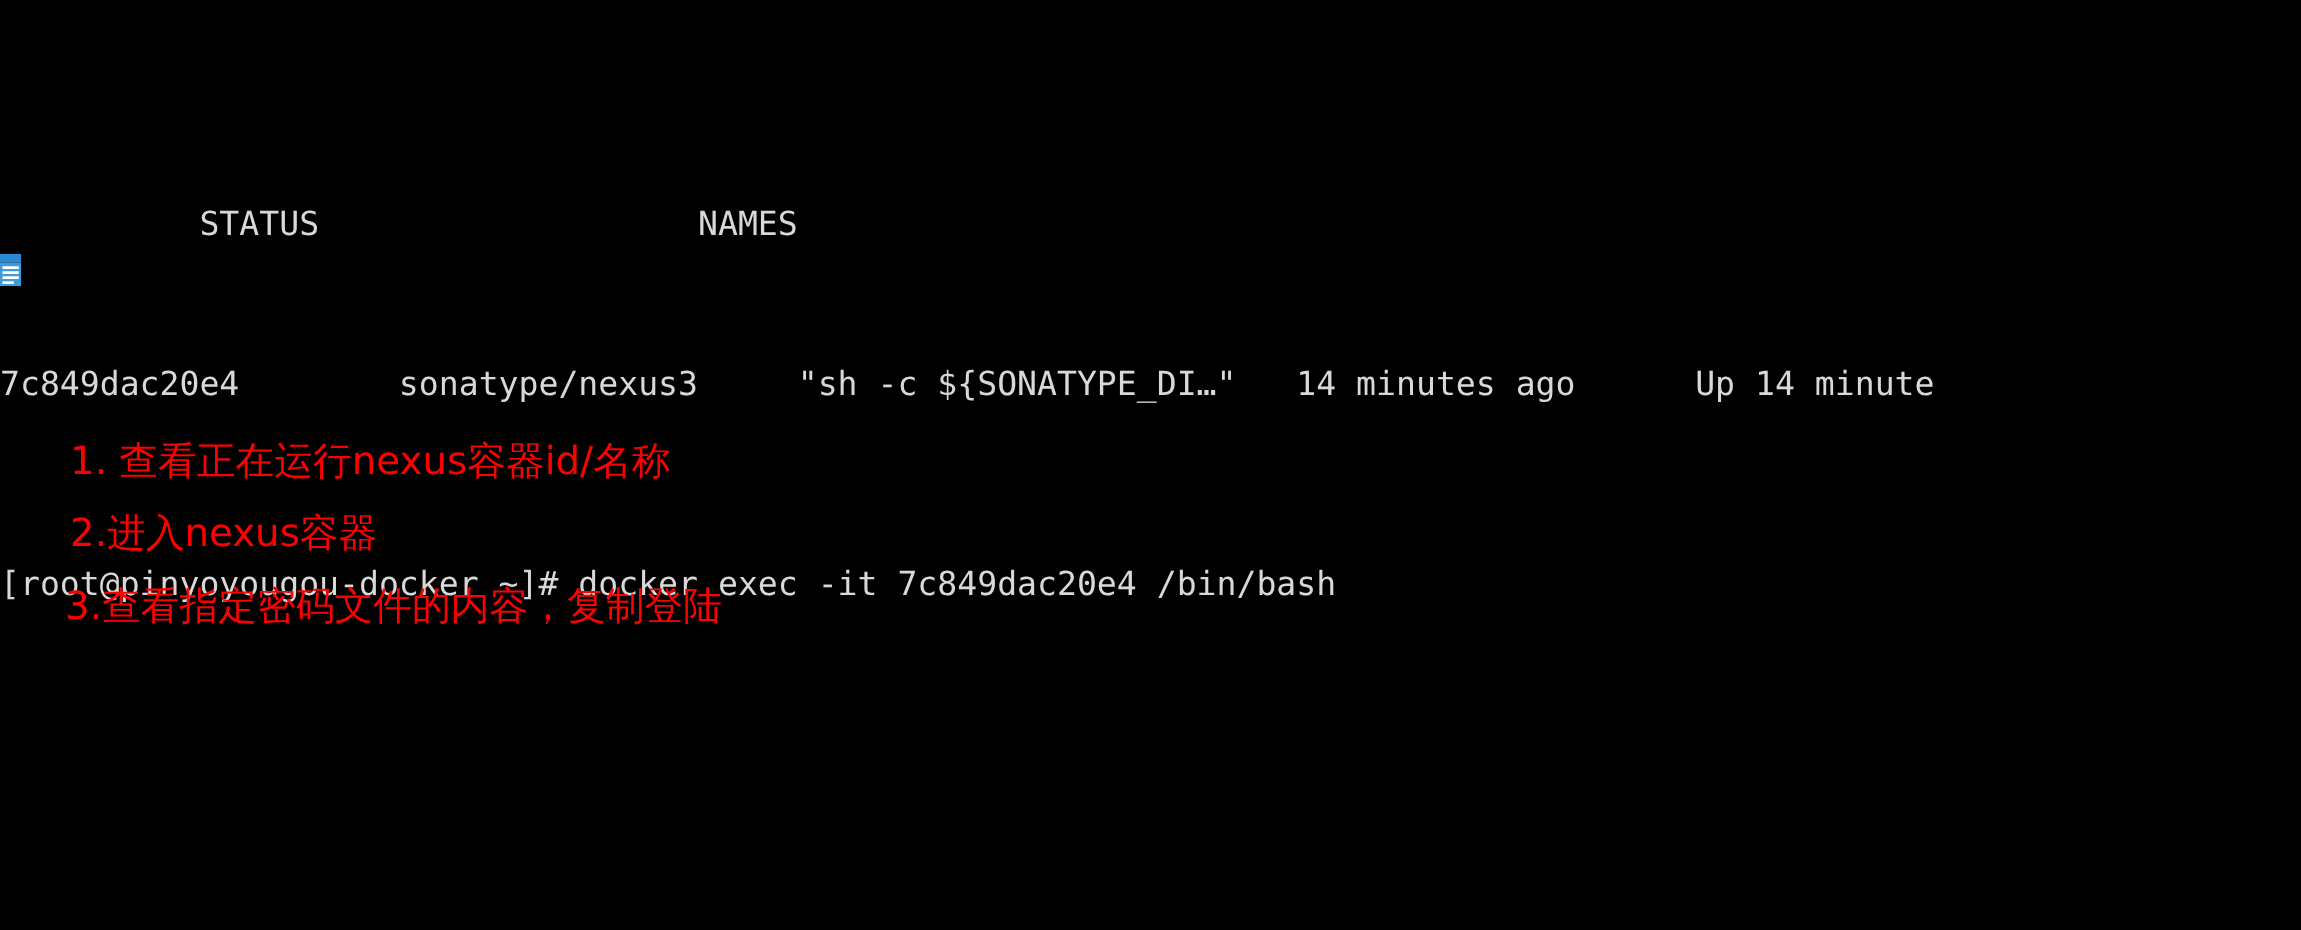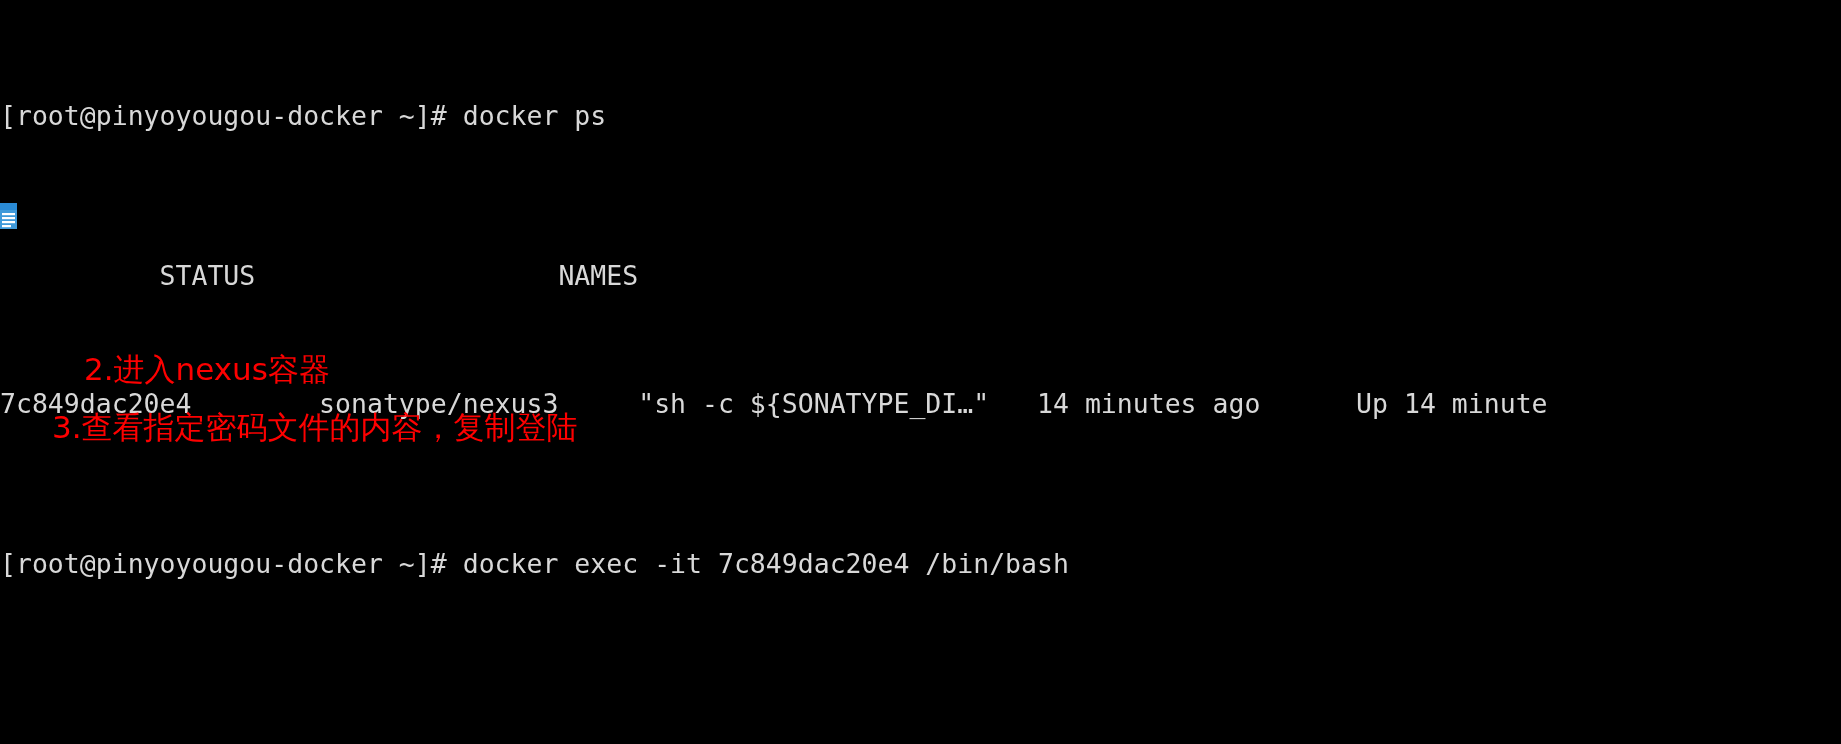--- a/index.html
+++ b/index.html
@@ -57,31 +57,30 @@
     width: 1841px;
   }
   .note {
     color: #fe0000;
     font-family: "DejaVu Sans", "Liberation Sans", sans-serif;
     font-size: 31px;
     line-height: 58px;
     white-space: pre;
   }
   .note-1 { margin-left: 56px; }
-  .note-2 { margin-left: 84px; }
+  .note-2 { margin-left: 56px; }
   .note-3 { margin-left: 52px; }
 </style>
 </head>
 <body>
 
 <div id="screen">
 
   <div id="terminal">
 
-    <div class="tline"><span class="seg">[root@pinyoyougou-docker ~]# docker ps</span></div>
 
 
     <div class="tline"><span class="seg">          STATUS                   NAMES</span></div>
 
     <div class="tline"><span class="seg">7c849dac20e4        sonatype/nexus3     "sh -c ${SONATYPE_DI…"   14 minutes ago      Up 14 minute</span></div>
 
 
     <div class="tline"><span class="seg">[root@pinyoyougou-docker ~]# docker exec -it 7c849dac20e4 /bin/bash</span></div>
 
     
@@ -95,17 +94,18 @@
       <rect x="0" y="0" width="17" height="7" fill="#2a8ad4"></rect>
       <rect x="0" y="7" width="17" height="19" fill="#3f9ada"></rect>
       <rect x="2" y="10" width="13" height="2.2" fill="#ffffff"></rect>
       <rect x="2" y="14" width="13" height="2.2" fill="#ffffff"></rect>
       <rect x="2" y="18" width="13" height="2.2" fill="#ffffff"></rect>
       <rect x="2" y="22" width="9" height="2.2" fill="#ffffff"></rect>
     </svg>
   </span>
 
   <div id="notes">
+    <div class="note note-1">1. 查看正在运行nexus容器id/名称</div>
     <div class="note note-2">2.进入nexus容器</div>
     <div class="note note-3">3.查看指定密码文件的内容，复制登陆</div>
   </div>
 
 </div>
 
 </body></html>

